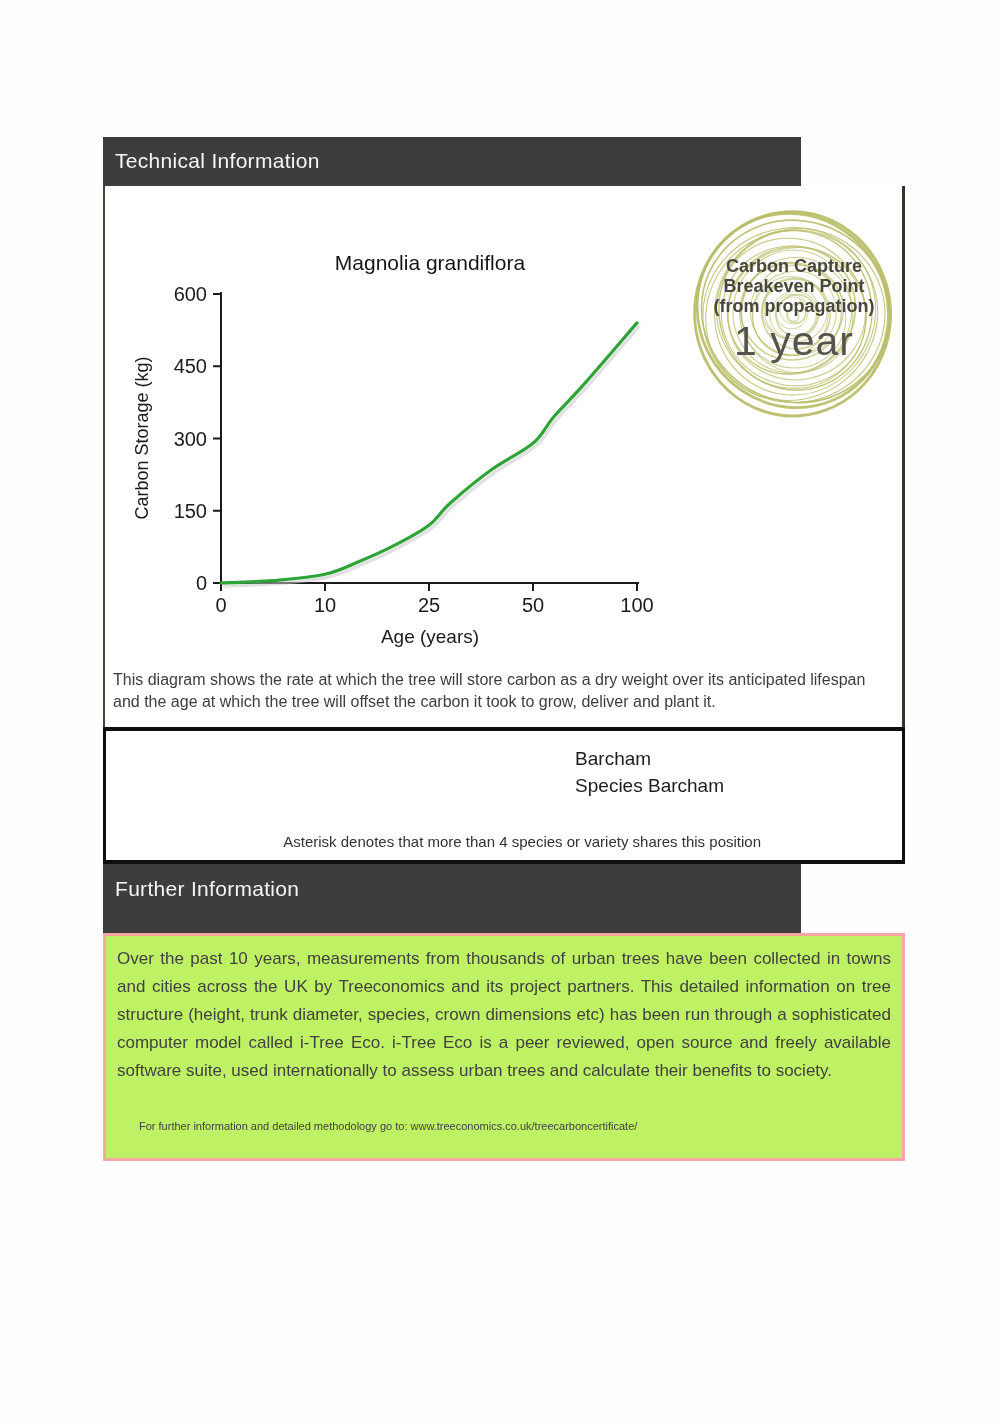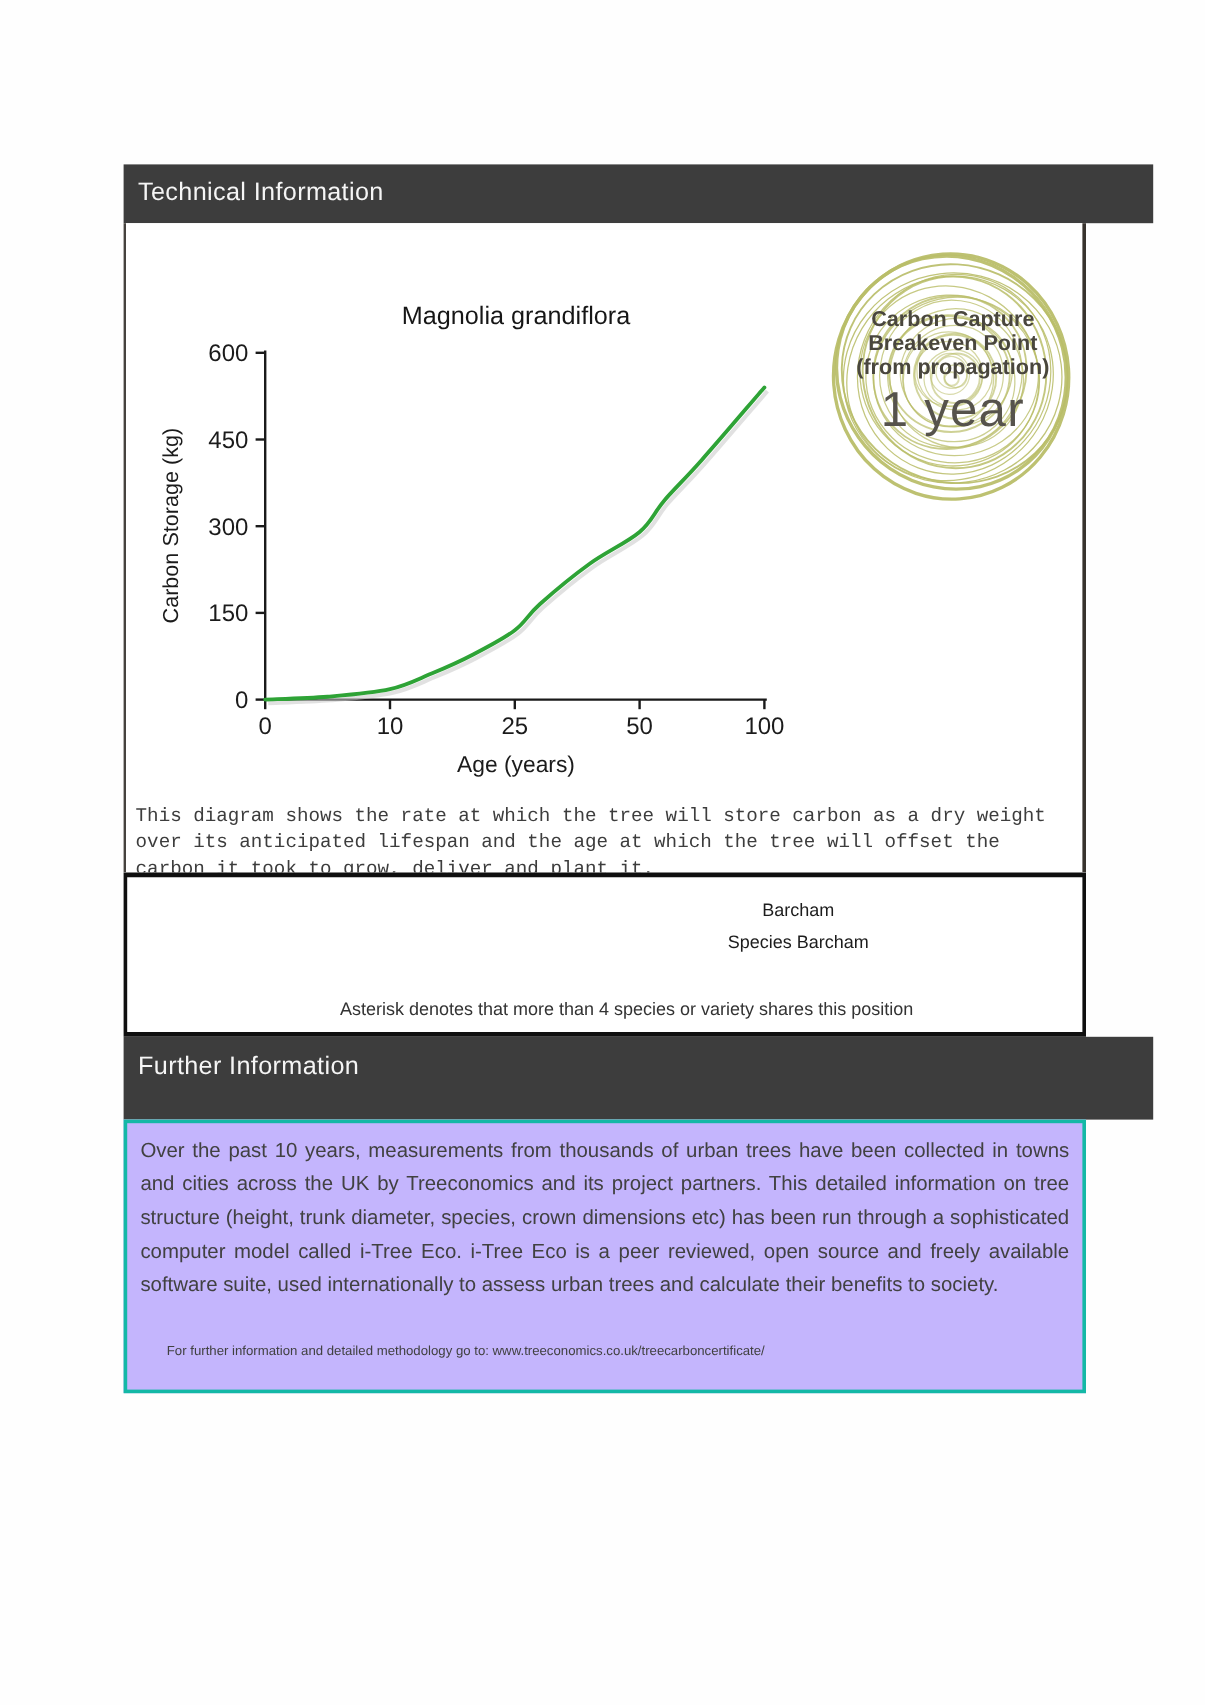--- a/index.html
+++ b/index.html
@@ -1,43 +1,43 @@
 <!DOCTYPE html>
 <html><head>
 <meta charset="utf-8">
 <style>
   html,body{margin:0;padding:0;background:#ffffff;}
   .page{position:relative;width:1004px;height:1421px;background:#fefefe;overflow:hidden;
         font-family:"Liberation Sans","DejaVu Sans",sans-serif;}
-  .bar{position:absolute;left:103px;width:858px;background:#3d3d3d;color:#ffffff;
+  .bar{position:absolute;left:103px;width:698px;background:#3d3d3d;color:#ffffff;
        box-sizing:border-box;}
   .bar .bar-label{font-size:21px;letter-spacing:.3px;color:#f5f5f5;}
   .bar-top{top:137px;height:49px;}
   .bar-top .bar-label{position:absolute;left:12px;top:12px;}
   .bar-further{top:864px;height:69px;padding-left:40px;}
   .bar-further .bar-label{position:absolute;left:12px;top:13px;}
   .chart-box{position:absolute;left:103px;top:186px;width:802px;height:541px;background:#ffffff;
              box-sizing:border-box;border-left:2px solid #46423e;border-right:3px solid #38332e;}
   .section-heading{position:absolute;left:113px;top:201px;font-size:17px;font-weight:bold;color:#3b3b3b;}
   .chart-svg{position:absolute;left:103px;top:186px;}
   .badge-svg{position:absolute;left:682px;top:200px;}
   .badge-text{position:absolute;left:688px;top:256px;width:212px;text-align:center;color:#49463d;}
   .badge-text .b-line{font-size:18px;font-weight:bold;line-height:20px;}
   .badge-value{margin-top:2px;font-size:41px;font-weight:400;color:#56534c;letter-spacing:1px;}
-  .description{position:absolute;left:113px;top:669px;width:762px;font-size:16px;line-height:22px;color:#3d3d3d;font-family:Liberation Mono, monospace;}
+  .description{position:absolute;left:113px;top:669px;width:762px;font-size:16px;line-height:22px;color:#3d3d3d;}
   .rank-row{position:absolute;left:103px;top:727px;width:802px;height:137px;background:#ffffff;
             box-sizing:border-box;border:3px solid #0f0f0f;border-top-width:4px;border-bottom-width:4px;}
   .rank-left{position:absolute;left:0;top:0;bottom:0;right:133px;}
-  .rank-labels{position:absolute;right:45px;top:14px;text-align:center;font-size:15px;line-height:27px;color:#1d1d1d;}
+  .rank-labels{position:absolute;right:45px;top:14px;text-align:left;font-size:19px;line-height:27px;color:#1d1d1d;}
   .rank-note{position:absolute;right:8px;bottom:10px;font-size:15px;color:#333333;}
   .rank-cell{position:absolute;right:0;top:0;bottom:0;width:133px;box-sizing:border-box;
              border-left:4px solid #0f0f0f;display:flex;align-items:center;justify-content:center;}
   .rank-score{font-size:32px;color:#0d0d0d;letter-spacing:-0.5px;}
-  .para-box{position:absolute;left:103px;top:933px;width:802px;height:228px;background:#c4b5fd;
-            box-sizing:border-box;border:3px solid #14b8a6;padding:9px 11px;}
+  .para-box{position:absolute;left:103px;top:933px;width:802px;height:228px;background:#bef264;
+            box-sizing:border-box;border:3px solid #fca5a5;padding:9px 11px;}
   .para{font-size:17px;line-height:28px;color:#414141;text-align:justify;}
   .para-gap{height:27px;}
   .link-line{font-size:11px;line-height:28px;color:#414141;margin-left:22px;}
 </style>
 </head>
 <body>
 
 <div class="page">
 
   <div class="bar bar-top">

